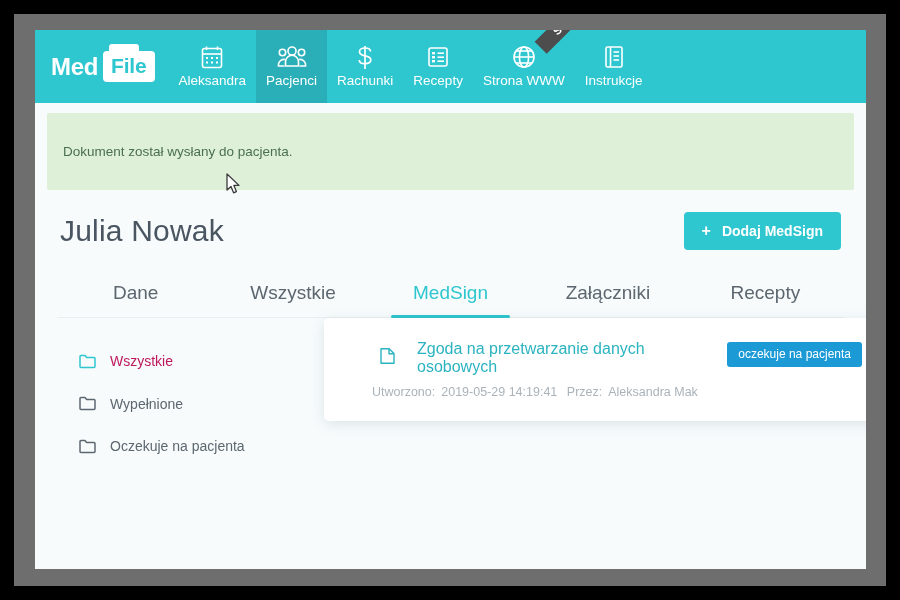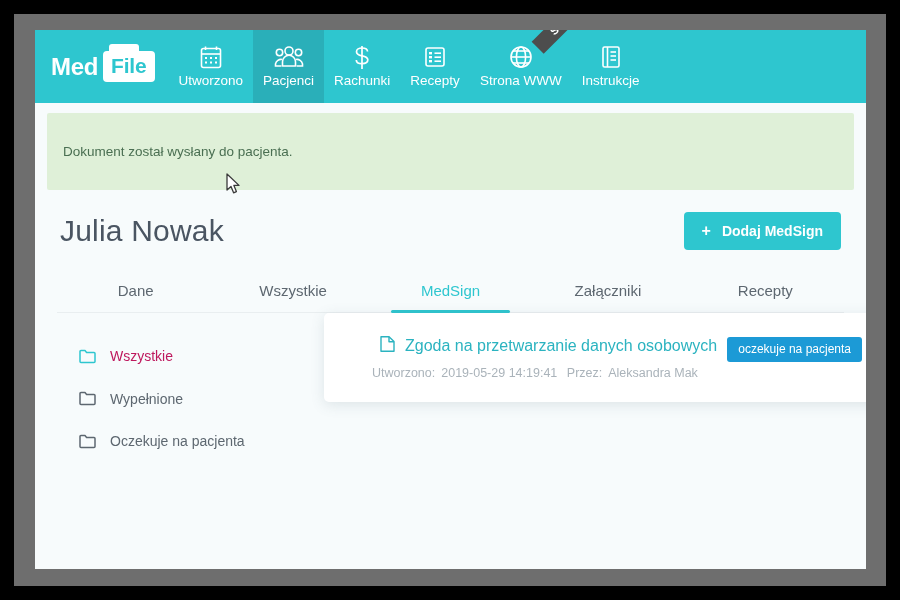--- a/index.html
+++ b/index.html
@@ -155,21 +155,21 @@
 
   
   #tabs {
     display: flex;
     margin: 22px 22px 0 22px;
     border-bottom: 1px solid #e9eef0;
   }
   .tab {
     flex: 1;
     text-align: center;
-    font-size: 15px;
+    font-size: 19px;
     color: #5d6770;
     padding: 10px 0 13px 0;
     cursor: pointer;
     position: relative;
   }
   .tab.active { color: #2ec6cf; }
   .tab.active::after {
     content: "";
     position: absolute;
     left: 12%; right: 12%;
@@ -210,21 +210,21 @@
     box-shadow: 0 3px 14px rgba(90,110,125,0.16);
     padding: 20px 22px 22px 22px;
     display: flex;
     align-items: flex-start;
     justify-content: space-between;
   }
   .doc-left { padding-top: 2px; }
   .doc-title-row {
     display: flex;
     align-items: center;
-    gap: 10px;
+    gap: 22px;
     padding-left: 34px;
   }
   .doc-title {
     color: #2bb3c0;
     font-size: 16px;
     cursor: pointer;
   }
   .doc-meta {
     margin-top: 9px;
     margin-left: 26px;
@@ -288,21 +288,21 @@
               <g fill="#fff" stroke="none">
                 <rect x="6" y="12" width="2" height="2"></rect>
                   <rect x="11" y="12" width="2" height="2"></rect>
                   <rect x="16" y="12" width="2" height="2"></rect>
                 <rect x="6" y="16.5" width="2" height="2"></rect>
                   <rect x="11" y="16.5" width="2" height="2"></rect>
                   <rect x="16" y="16.5" width="2" height="2"></rect>
               </g>
             </svg>
           </span>
-          <span class="nav-label">Utworzono</span>
+          <span class="nav-label">Aleksandra</span>
         </div>
 
         <div class="nav-item active">
           <span class="nav-icon">
             <svg width="30" height="24" viewBox="0 0 30 24" fill="none" stroke="#fff" stroke-width="1.6">
               <circle cx="15" cy="6" r="4"></circle>
               <circle cx="5.5" cy="7.5" r="3.2"></circle>
               <circle cx="24.5" cy="7.5" r="3.2"></circle>
               <path d="M8.5 21v-4.2a6.5 6.5 0 0 1 13 0V21z" stroke-linejoin="round"></path>
               <path d="M8 14.5a5.6 5.6 0 0 0-6.5 4.3V21h6"></path>

